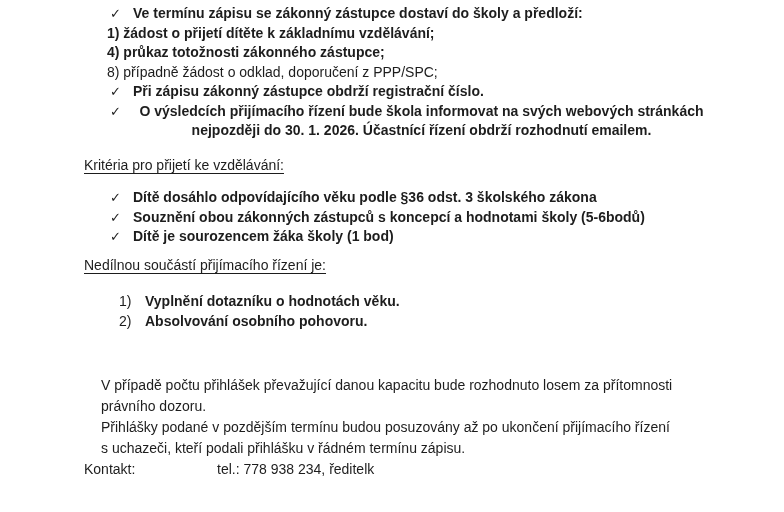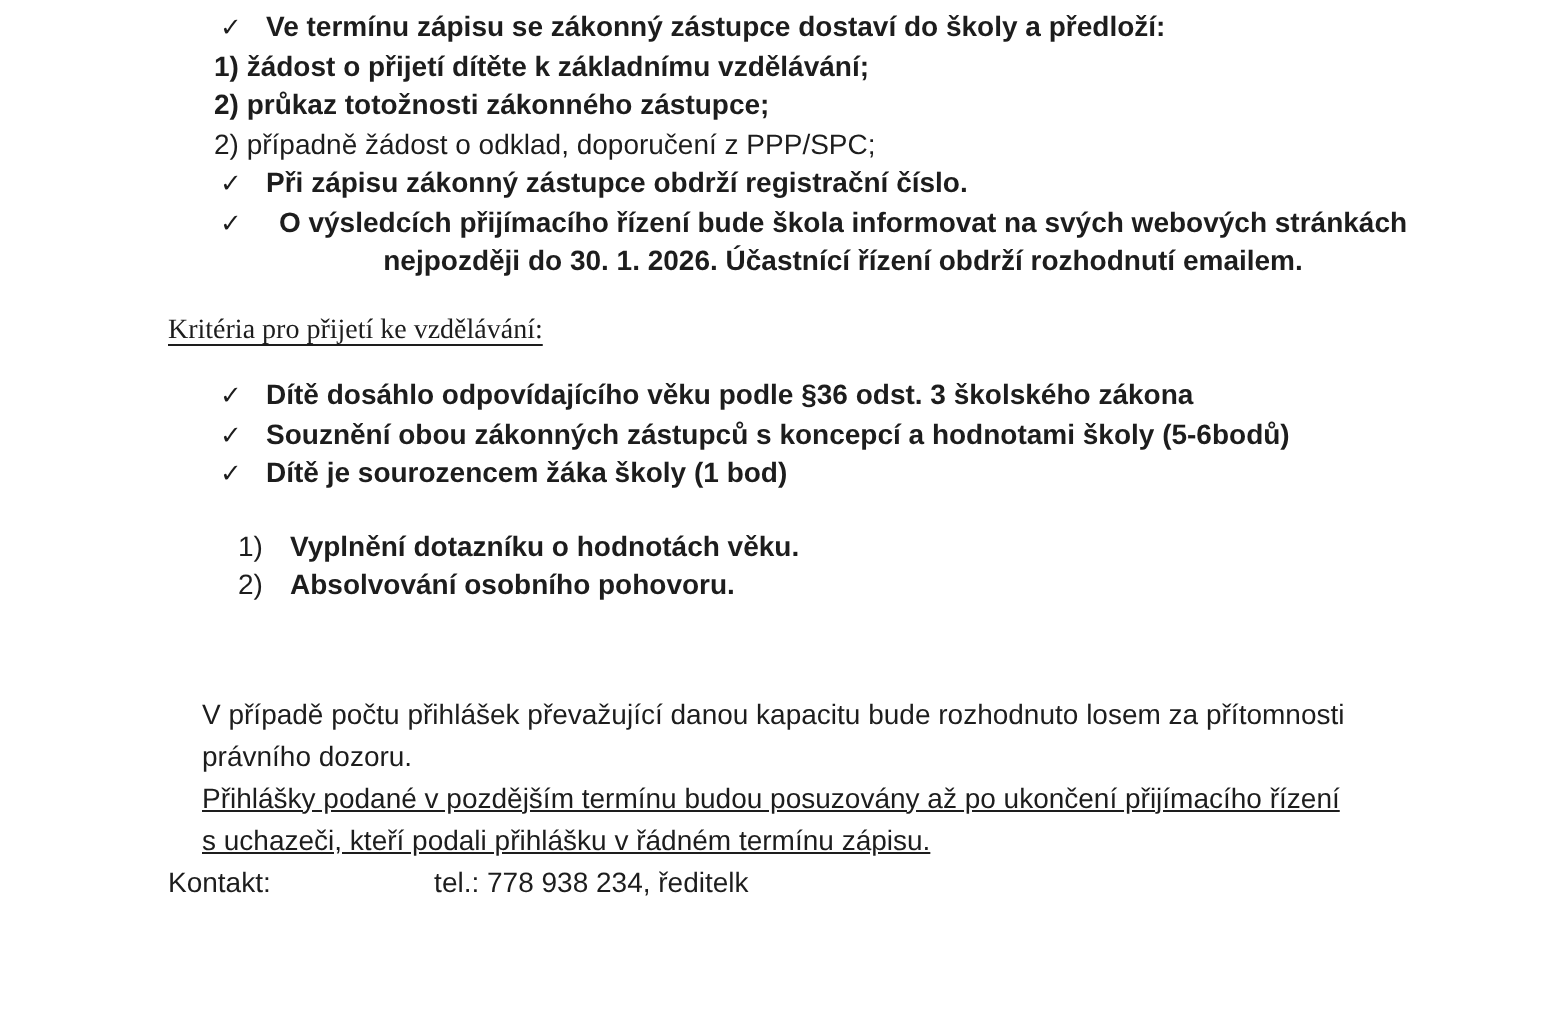--- a/index.html
+++ b/index.html
@@ -46,21 +46,20 @@
   }
   .bold {
     font-weight: 700;
   }
   .heading {
     margin: 15px 0 0 0;
     font-size: 14px;
     font-weight: 400;
     text-decoration: underline;
     text-underline-offset: 3px;
-    font-family: Liberation Serif, serif;
   }
   .heading-2 {
     margin-top: 9px;
   }
   .list-block {
     margin-top: 13px;
   }
   .ol-block {
     margin-top: 17px;
   }
@@ -73,40 +72,39 @@
     width: 26px;
     margin-left: 35px;
   }
   .para {
     margin: 44px 0 0 17px;
     line-height: 21px;
     white-space: pre-line;
   }
   .para-2 {
     margin-top: 0;
-    text-decoration: underline;
   }
   .contact {
     margin-top: 0;
     line-height: 21px;
     white-space: pre;
   }
 </style>
 </head>
 <body>
 
 <div class="doc">
 
   <div class="check-row">
     <span class="check">✓</span>
     <span class="txt">Ve termínu zápisu se zákonný zástupce dostaví do školy a předloží:</span>
   </div>
   <div class="sub bold">1) žádost o přijetí dítěte k základnímu vzdělávání;</div>
-  <div class="sub bold">2) průkaz totožnosti zákonného zástupce;</div>
-  <div class="sub">2) případně žádost o odklad, doporučení z PPP/SPC;</div>
+  <div class="sub bold">4) průkaz totožnosti zákonného zástupce;</div>
+  <div class="sub">8) případně žádost o odklad, doporučení z PPP/SPC;</div>
 
   <div class="check-row">
     <span class="check">✓</span>
     <span class="txt">Při zápisu zákonný zástupce obdrží registrační číslo.</span>
   </div>
   <div class="check-row">
     <span class="check">✓</span>
     <span class="txt wrap">O výsledcích přijímacího řízení bude škola informovat na svých webových stránkách
 nejpozději do 30. 1. 2026. Účastnící řízení obdrží rozhodnutí emailem.</span>
   </div>
@@ -121,20 +119,21 @@
     <div class="check-row">
       <span class="check">✓</span>
       <span class="txt">Souznění obou zákonných zástupců s koncepcí a hodnotami školy (5-6bodů)</span>
     </div>
     <div class="check-row">
       <span class="check">✓</span>
       <span class="txt">Dítě je sourozencem žáka školy (1 bod)</span>
     </div>
   </div>
 
+  <div class="heading heading-2">Nedílnou součástí přijímacího řízení je:</div>
 
   <div class="ol-block">
     <div class="num-row">
       <span class="num">1)</span>
       <span class="txt">Vyplnění dotazníku o hodnotách věku.</span>
     </div>
     <div class="num-row">
       <span class="num">2)</span>
       <span class="txt">Absolvování osobního pohovoru.</span>
     </div>

